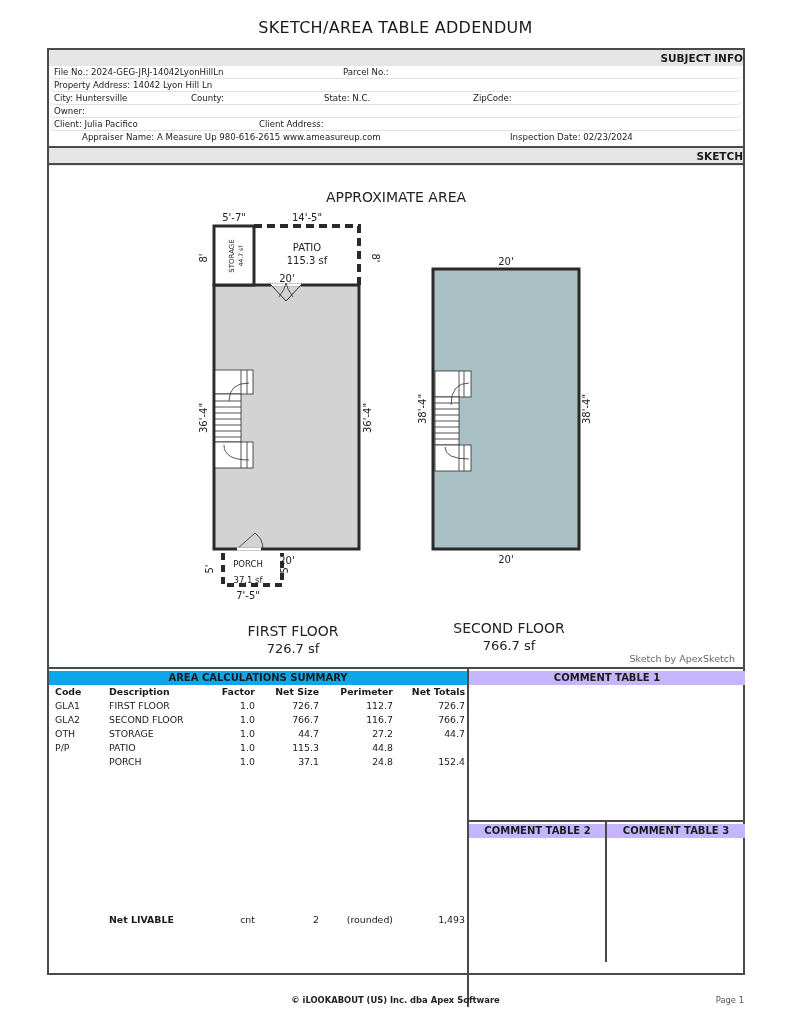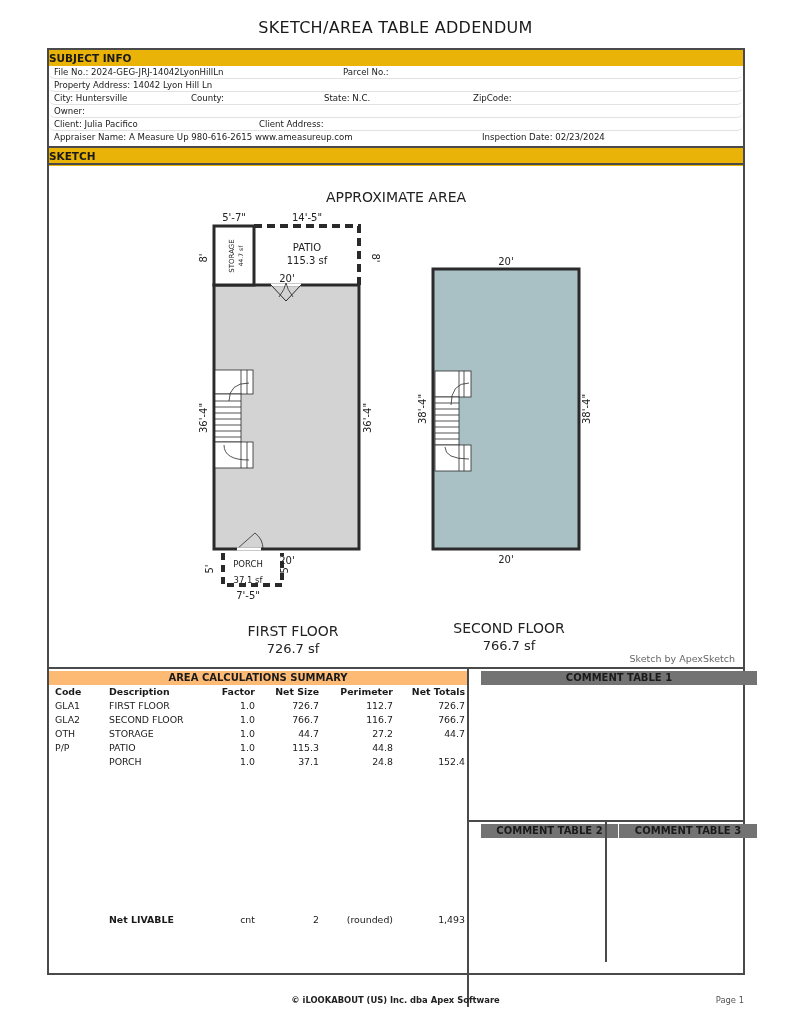--- a/index.html
+++ b/index.html
@@ -11,21 +11,21 @@
     font-weight: normal; font-size: 16px; letter-spacing: 0.3px; color: #1a1a1a;
   }
 
   .frame {
     position: absolute; left: 47px; top: 48px; width: 698px; height: 927px;
     border: 2px solid #4a4a4a;
   }
 
   .section-header {
     position: absolute; left: 0; width: 100%; height: 16px;
-    background: #eab308; text-align: left; font-weight: bold; font-size: 10.5px;
+    background: #e5e5e5; text-align: right; font-weight: bold; font-size: 10.5px;
     line-height: 16px; color: #1a1a1a;
   }
 
   .info-row {
     position: absolute; left: 0; width: 100%; height: 13px;
     border-bottom: 1px solid #e2e2e2; font-size: 8.6px; line-height: 13px; border-radius: 6px;
   }
   .info-row span { position: absolute; top: 0; white-space: nowrap; }
 
   .sketch-area {
@@ -49,42 +49,42 @@
 
   .bottom-area {
     position: absolute; left: 0; top: 617px; width: 100%; height: 306px;
     border-top: 2px solid #4a4a4a;
   }
 
   .area-table {
     position: absolute; left: 0; top: 0; width: 418px; height: 306px;
   }
   .area-table .hdr {
-    position: absolute; left: 0; top: 2px; width: 100%; height: 14px; background: #fdba74;
+    position: absolute; left: 0; top: 2px; width: 100%; height: 14px; background: #0ea5e9;
     text-align: center; font-weight: bold; font-size: 10px; line-height: 14px;
   }
   .tbl-row {
     position: absolute; left: 0; width: 100%; height: 14px; font-size: 9.4px; line-height: 14px;
   }
   .tbl-row span { position: absolute; top: 0; white-space: nowrap; }
   .tbl-row.head { font-weight: bold; }
   .c-code { left: 6px; }
   .c-desc { left: 60px; }
   .c-factor { right: 212px; text-align: right; padding-left: 24px; }
   .c-net { right: 148px; text-align: right; }
   .c-per { right: 74px; text-align: right; }
   .c-tot { right: 2px; text-align: right; }
 
   .comment1 {
     position: absolute; left: 418px; top: 0; width: 278px; height: 153px;
     border-left: 2px solid #4a4a4a; border-bottom: 2px solid #4a4a4a;
   }
   .comment1 .hdr, .comment2 .hdr, .comment3 .hdr {
-    position: absolute; left: 0; top: 2px; width: 100%; height: 14px; background: #737373;
-    text-align: center; font-weight: bold; font-size: 10px; line-height: 14px; margin-left: 12px;
+    position: absolute; left: 0; top: 2px; width: 100%; height: 14px; background: #c4b5fd;
+    text-align: center; font-weight: bold; font-size: 10px; line-height: 14px;
   }
   .comment2 {
     position: absolute; left: 418px; top: 153px; width: 139px; height: 185px;
     border-left: 2px solid #4a4a4a;
   }
   .comment2-divider {
     position: absolute; left: 556px; top: 153px; width: 2px; height: 140px; background: #4a4a4a;
   }
   .comment3 {
     position: absolute; left: 558px; top: 153px; width: 138px; height: 153px;
@@ -122,21 +122,21 @@
     <span style="left:275px;">State: N.C.</span>
     <span style="left:424px;">ZipCode:</span>
   </div>
   <div class="info-row" style="top:55px;">
     <span style="left:5px;">Owner:</span>
   </div>
   <div class="info-row" style="top:68px;">
     <span style="left:5px;">Client: Julia Pacifico</span>
     <span style="left:210px;">Client Address:</span>
   </div>
-  <div class="info-row" style="top:81px; border-bottom:none;">
+  <div class="info-row" style="top:81px; border-bottom:none;margin-left:28px;">
     <span style="left:5px;">Appraiser Name: A Measure Up  980-616-2615 www.ameasureup.com</span>
     <span style="left:433px;">Inspection Date: 02/23/2024</span>
   </div>
 
   <div class="section-header" style="top:96px; border-top:2px solid #4a4a4a; height:20px;">SKETCH</div>
 
   <div class="sketch-area">
     <div class="approx-title">APPROXIMATE AREA</div>
 
     <svg width="694" height="504" viewBox="0 0 694 504" style="position:absolute;left:0;top:0;">

